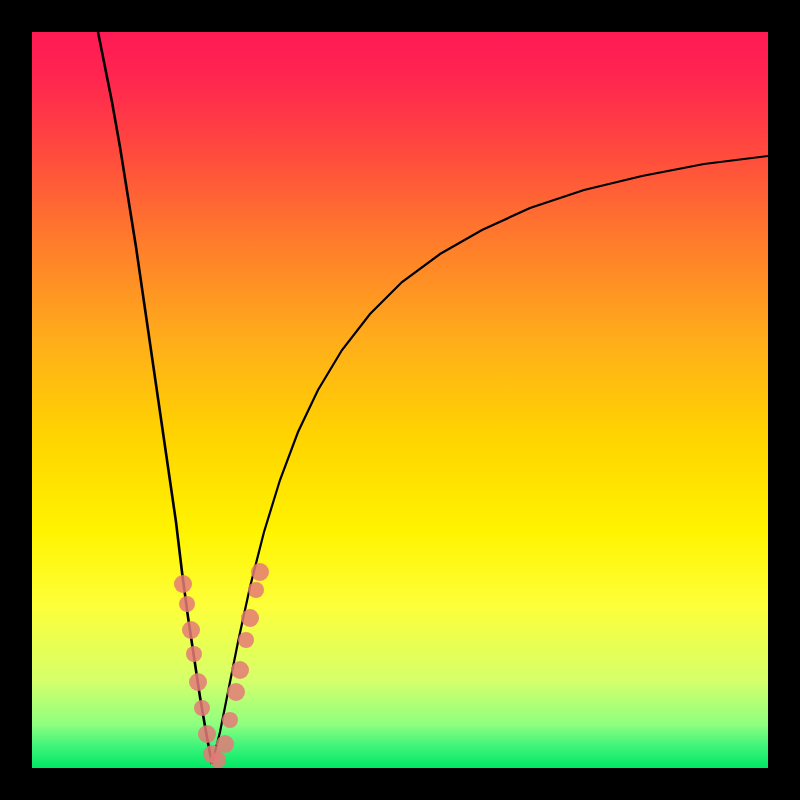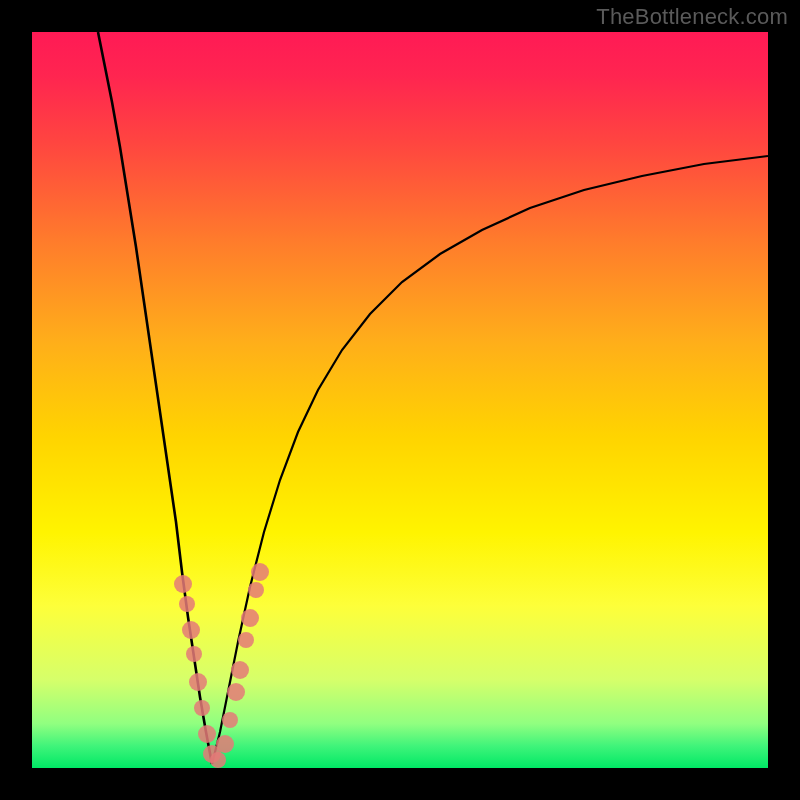--- a/index.html
+++ b/index.html
@@ -88,14 +88,13 @@
           <circle cx="198" cy="688" r="8" class="dot"></circle>
           <circle cx="204" cy="660" r="9" class="dot"></circle>
           <circle cx="208" cy="638" r="9" class="dot"></circle>
           <circle cx="214" cy="608" r="8" class="dot"></circle>
           <circle cx="218" cy="586" r="9" class="dot"></circle>
           <circle cx="224" cy="558" r="8" class="dot"></circle>
           <circle cx="228" cy="540" r="9" class="dot"></circle>
         </g>
     </svg>
   </div>
-  <div class="watermark">TheBottleneck.com</div>
 </div>
 
 </body></html>

